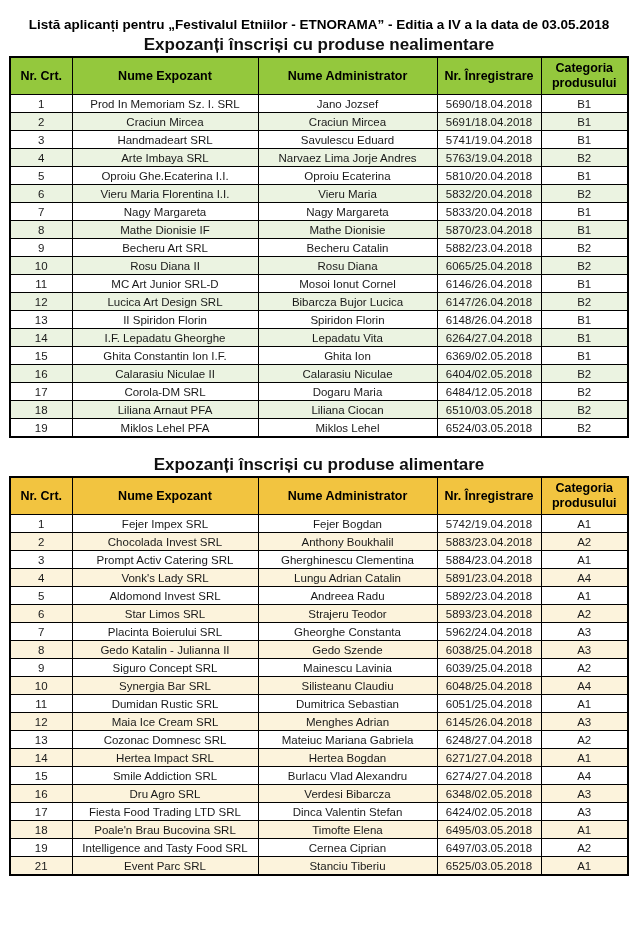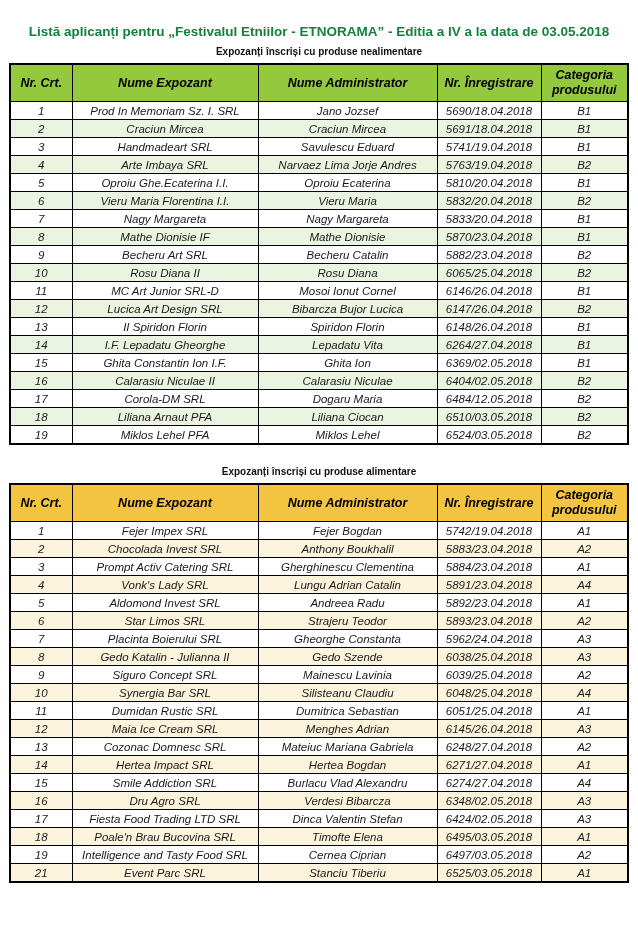--- a/index.html
+++ b/index.html
@@ -11,41 +11,40 @@
     color: #1a1a1a;
     overflow: hidden;
     box-sizing: border-box;
     padding-top: 12px;
   }
   .page-title {
     text-align: center;
     font-weight: bold;
     font-size: 13.5px;
     line-height: 18px;
-    margin: 11px 10px 2px 10px;
-    color: #15803d;
+    margin: 4px 10px 2px 10px;
+    color: #000000;
   }
   .section-subtitle {
     text-align: center;
     font-weight: bold;
-    font-size: 10px;
+    font-size: 17px;
     line-height: 17px;
     margin: 0 10px 3px 10px;
     color: #111;
   }
   .section-food { margin-top: 18px; }
   table.data-table {
     --head-bg: #cccccc;
     --alt-bg: #eeeeee;
     border-collapse: collapse;
     table-layout: fixed;
     width: 618px;
     margin: 0 auto;
     border: 2px solid #000;
-    font-style: italic;
   }
   table.data-table th, table.data-table td {
     border: 1px solid #000;
     text-align: center;
     vertical-align: middle;
     overflow: hidden;
     white-space: nowrap;
   }
   table.data-table th {
     background: var(--head-bg);

